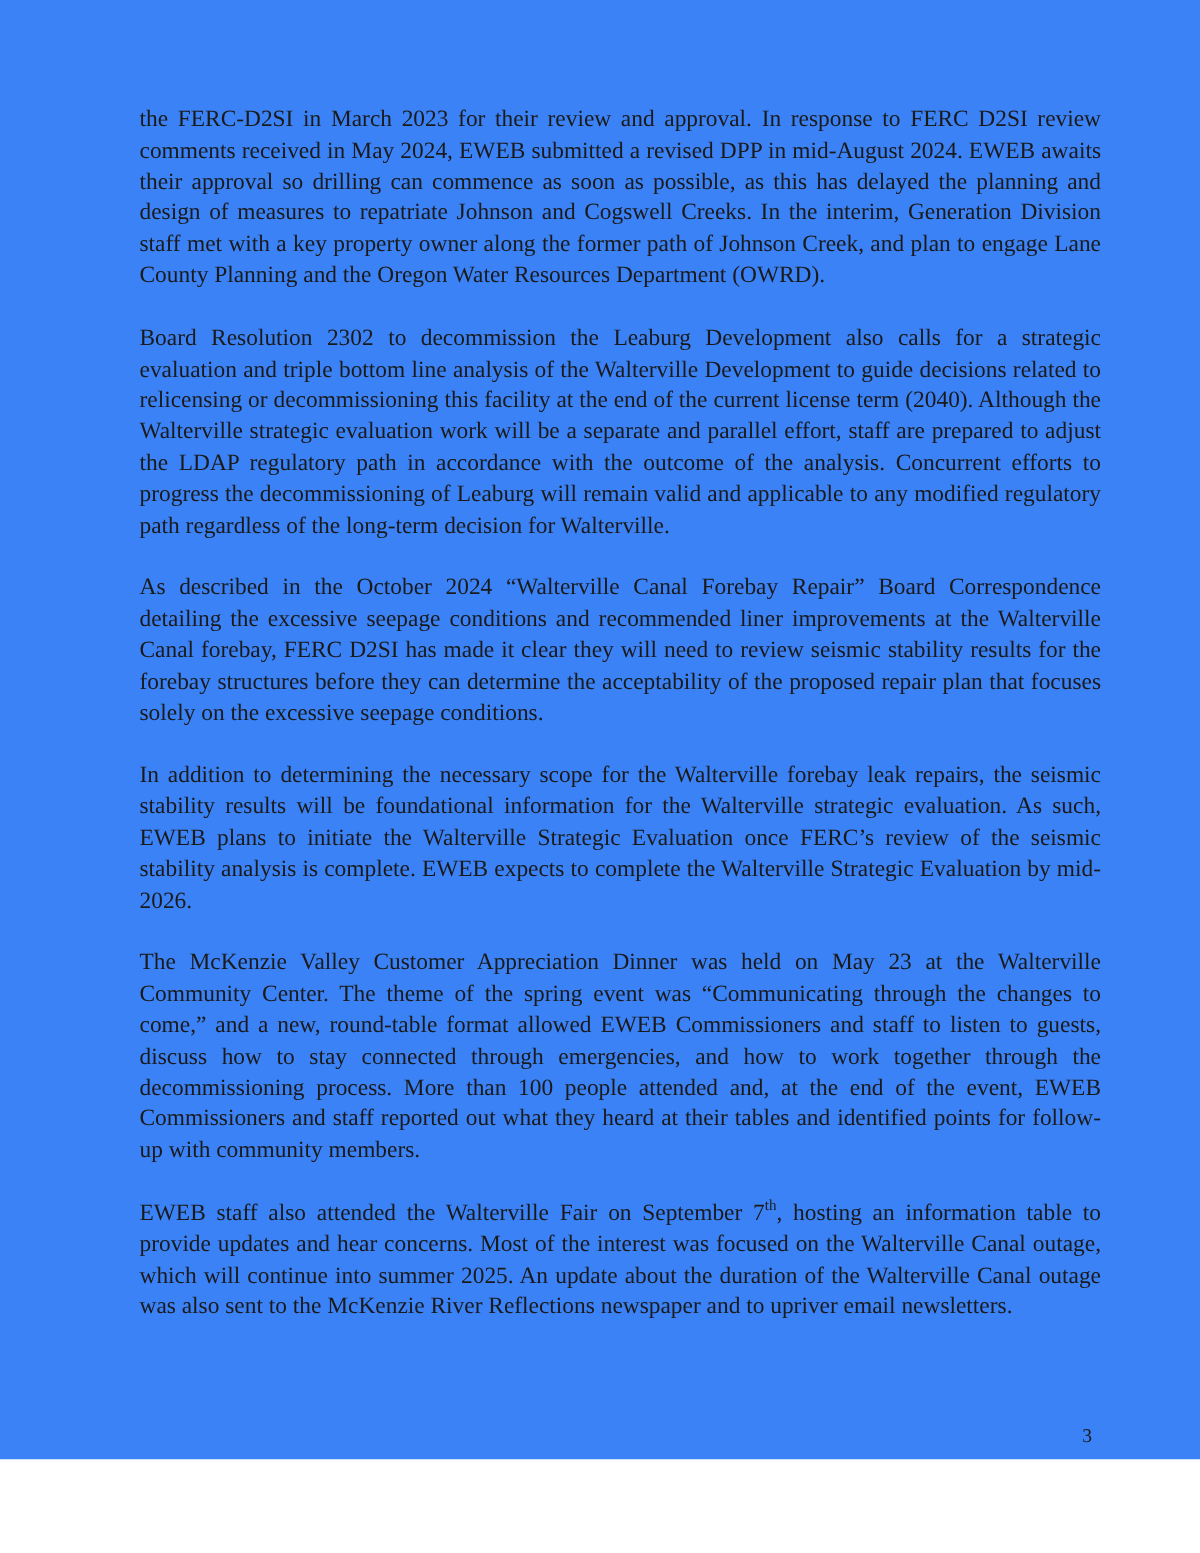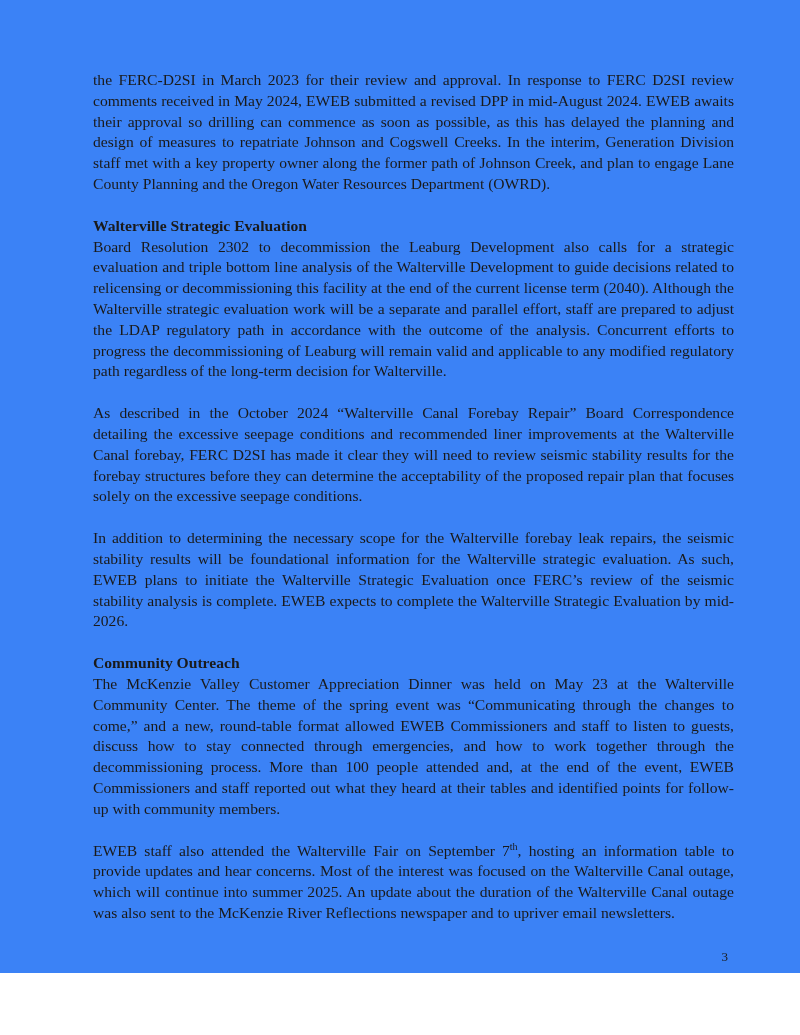--- a/index.html
+++ b/index.html
@@ -52,29 +52,27 @@
   }
 </style>
 </head>
 <body>
 
 <div class="page">
   <div class="content">
 
     <p class="para">the FERC-D2SI in March 2023 for their review and approval.  In response to FERC D2SI review comments received in May 2024, EWEB submitted a revised DPP in mid-August 2024.  EWEB awaits their approval so drilling can commence as soon as possible, as this has delayed the planning and design of measures to repatriate Johnson and Cogswell Creeks.  In the interim, Generation Division staff met with a key property owner along the former path of Johnson Creek, and plan to engage Lane County Planning and the Oregon Water Resources Department (OWRD).</p>
 
-    <p class="heading">Walterville Strategic Evaluation</p>
 
     <p class="para">Board Resolution 2302 to decommission the Leaburg Development also calls for a strategic evaluation and triple bottom line analysis of the Walterville Development to guide decisions related to relicensing or decommissioning this facility at the end of the current license term (2040).  Although the Walterville strategic evaluation work will be a separate and parallel effort, staff are prepared to adjust the LDAP regulatory path in accordance with the outcome of the analysis.  Concurrent efforts to progress the decommissioning of Leaburg will remain valid and applicable to any modified regulatory path regardless of the long-term decision for Walterville.</p>
 
     <p class="para">As described in the October 2024 “Walterville Canal Forebay Repair” Board Correspondence detailing the excessive seepage conditions and recommended liner improvements at the Walterville Canal forebay, FERC D2SI has made it clear they will need to review seismic stability results for the forebay structures before they can determine the acceptability of the proposed repair plan that focuses solely on the excessive seepage conditions.</p>
 
     <p class="para">In addition to determining the necessary scope for the Walterville forebay leak repairs, the seismic stability results will be foundational information for the Walterville strategic evaluation. As such, EWEB plans to initiate the Walterville Strategic Evaluation once FERC’s review of the seismic stability analysis is complete.  EWEB expects to complete the Walterville Strategic Evaluation by mid-2026.</p>
 
-    <p class="heading">Community Outreach</p>
 
 
     <p class="para">The McKenzie Valley Customer Appreciation Dinner was held on May 23 at the Walterville Community Center. The theme of the spring event was “Communicating through the changes to come,” and a new, round-table format allowed EWEB Commissioners and staff to listen to guests, discuss how to stay connected through emergencies, and how to work together through the decommissioning process. More than 100 people attended and, at the end of the event, EWEB Commissioners and staff reported out what they heard at their tables and identified points for follow-up with community members.</p>
 
     <p class="para"><span>EWEB staff also attended the Walterville Fair on September 7</span><sup>th</sup><span>, hosting an information table to provide updates and hear concerns. Most of the interest was focused on the Walterville Canal outage, which will continue into summer 2025. An update about the duration of the Walterville Canal outage was also sent to the McKenzie River Reflections newspaper and to upriver email newsletters.</span></p>
 
   </div>
 
   <div class="page-number">3</div>
 </div>

